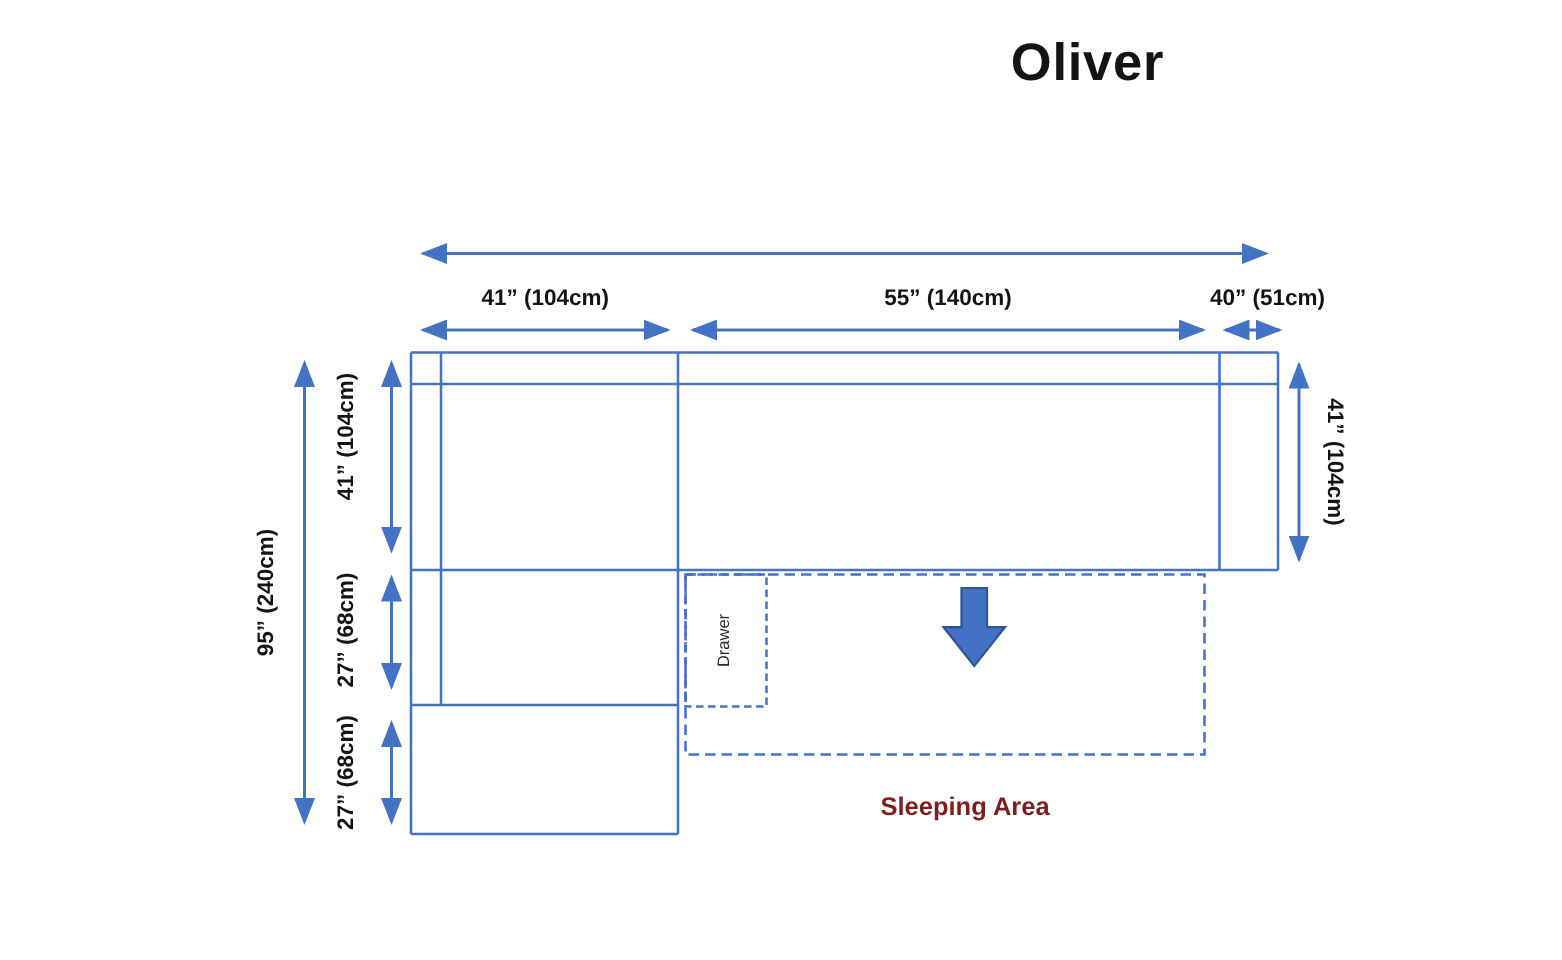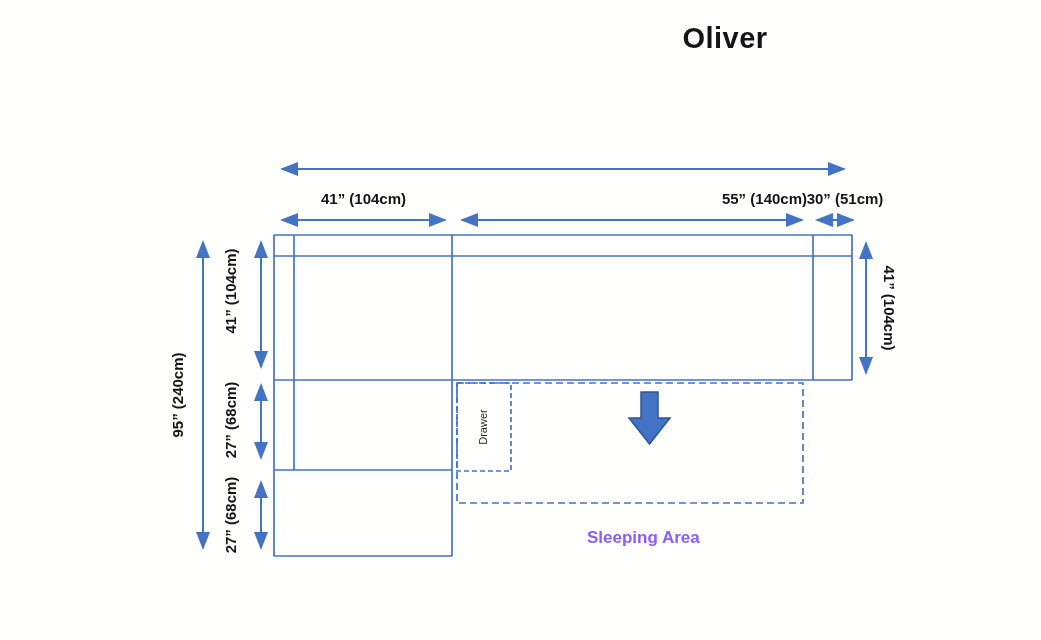--- a/index.html
+++ b/index.html
@@ -6,29 +6,29 @@
   #canvas{
     position:relative;
     width:1041px;height:640px;
     background:#fffffe;
     font-family:"Liberation Sans", sans-serif;
     color:#111;
     overflow:hidden;
   }
   #diagram-svg{position:absolute;left:0;top:0;}
   .lbl{position:absolute;font-weight:bold;color:#141414;white-space:nowrap;}
-  .title{font-size:29px;letter-spacing:.5px;text-align:center;}
+  .title{font-size:35px;letter-spacing:.5px;text-align:center;}
   .dim{font-size:15px;text-align:center;}
   .rot-ccw{transform:rotate(-90deg);}
   .rot-cw{transform:rotate(90deg);}
   .drawer-lbl{
     position:absolute;font-size:11px;font-weight:normal;color:#2b2b2b;
     text-align:center;white-space:nowrap;transform:rotate(-90deg);
   }
-  .note{font-size:17px;font-weight:bold;color:#8b5cf6;position:absolute;white-space:nowrap;}
+  .note{font-size:17px;font-weight:bold;color:#7f1d1d;position:absolute;white-space:nowrap;}
 </style>
 </head>
 <body>
 
 <div id="canvas">
 
   <svg id="diagram-svg" width="1041" height="640" viewBox="0 0 1041 640">
     <defs>
       <marker id="ah" markerUnits="strokeWidth" markerWidth="9" markerHeight="7" refX="8" refY="3.5" orient="auto-start-reverse">
         <path d="M0,0 L9,3.5 L0,7 Z" fill="#4472C4"></path>
@@ -62,22 +62,22 @@
       <line x1="261" y1="482" x2="261" y2="548"></line>
       <line x1="866" y1="243" x2="866" y2="373"></line>
     </g>
 
     <polygon points="641,392 658,392 658,418 670,418 649.5,444 629,418 641,418" fill="#4472C4" stroke="#2E5697" stroke-width="1.5"></polygon>
   </svg>
 
   <div class="lbl title" style="left:625px;top:22px;width:200px;">Oliver</div>
 
   <div class="lbl dim" style="left:277px;top:190px;width:173px;">41” (104cm)</div>
-  <div class="lbl dim" style="left:457px;top:190px;width:350px;text-align:right;">55” (140cm)</div>
-  <div class="lbl dim" style="left:795px;top:190px;width:100px;">30” (51cm)</div>
+  <div class="lbl dim" style="left:457px;top:190px;width:350px;">55” (140cm)</div>
+  <div class="lbl dim" style="left:795px;top:190px;width:100px;">40” (51cm)</div>
 
   <div class="lbl dim rot-ccw" style="left:118px;top:386px;width:120px;height:18px;">95” (240cm)</div>
   <div class="lbl dim rot-ccw" style="left:171px;top:282px;width:120px;height:18px;">41” (104cm)</div>
   <div class="lbl dim rot-ccw" style="left:171px;top:411px;width:120px;height:18px;">27” (68cm)</div>
   <div class="lbl dim rot-ccw" style="left:171px;top:506px;width:120px;height:18px;">27” (68cm)</div>
 
   <div class="lbl dim rot-cw" style="left:829px;top:299px;width:120px;height:18px;">41” (104cm)</div>
 
   <div class="drawer-lbl" style="left:449px;top:420px;width:70px;height:14px;">Drawer</div>
 

